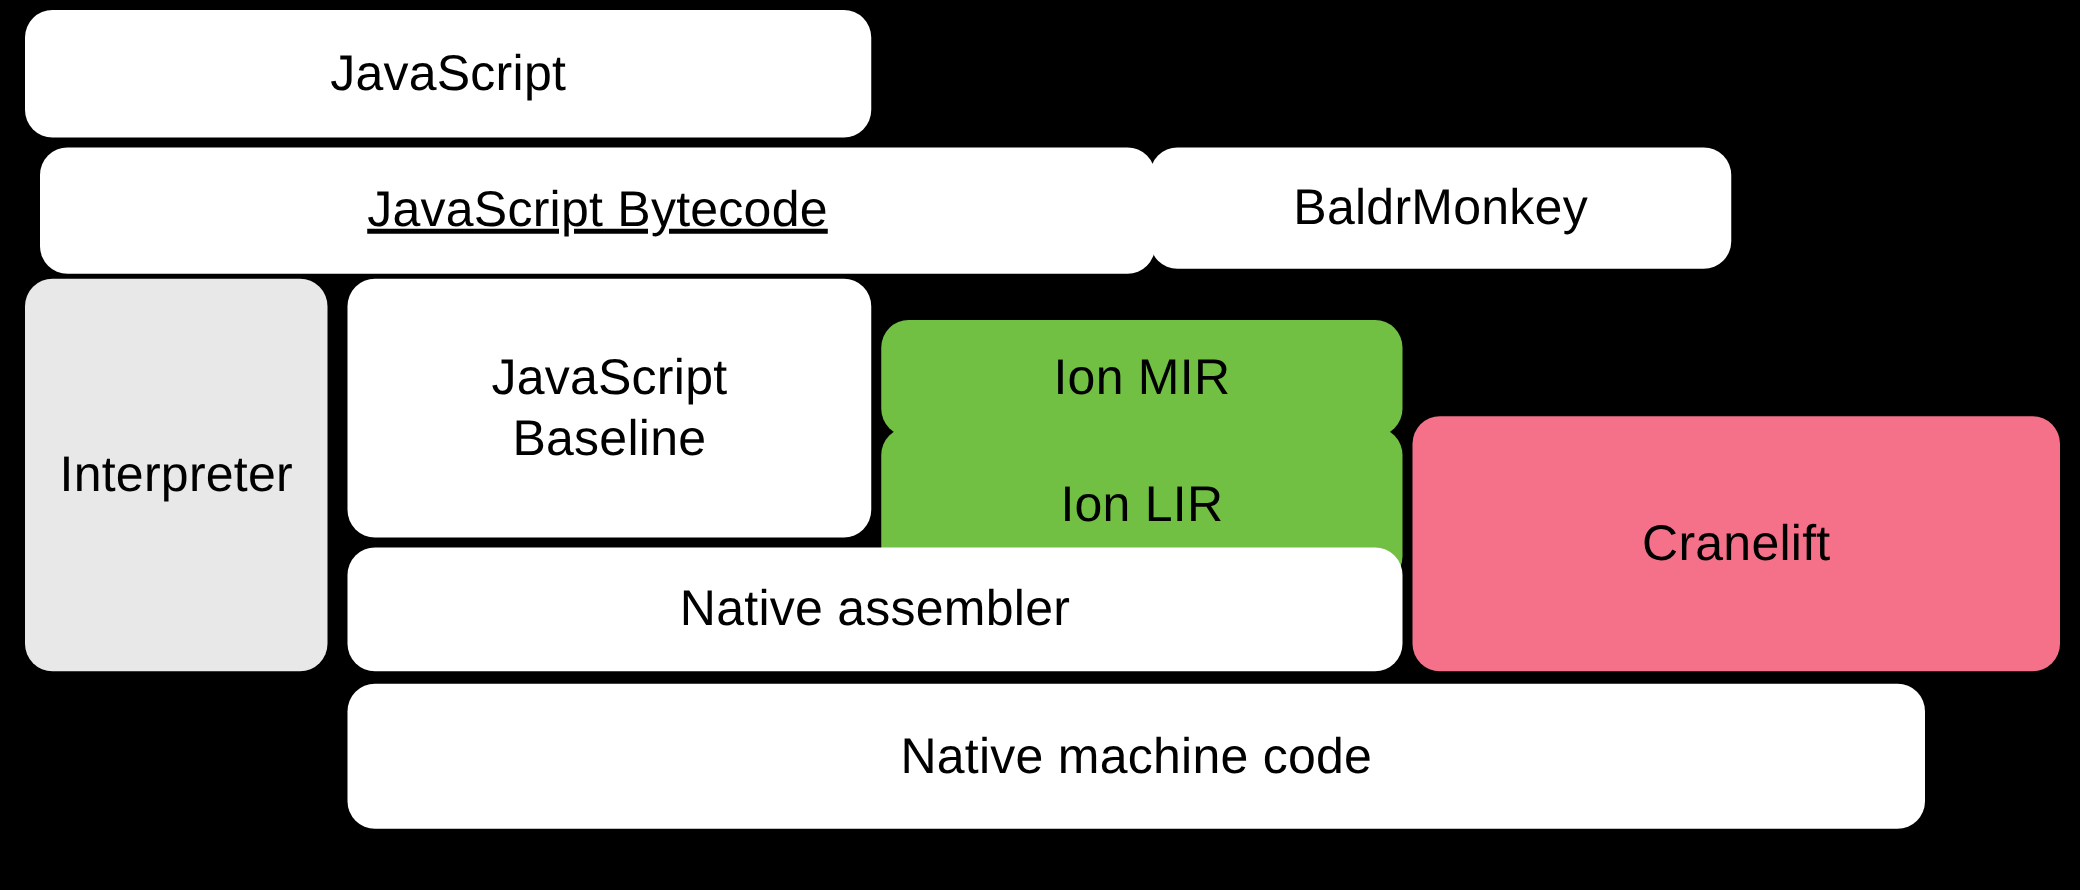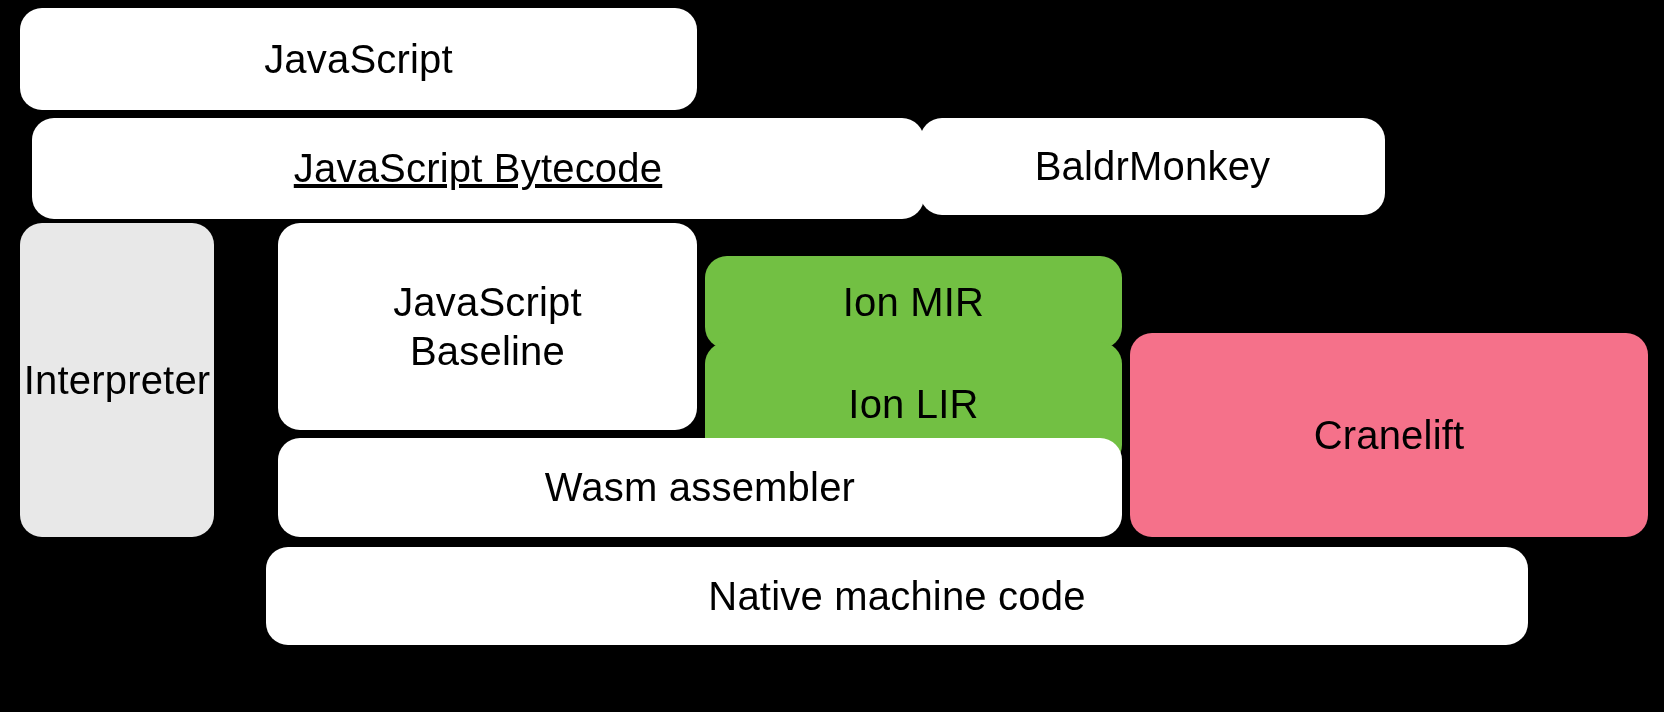--- a/index.html
+++ b/index.html
@@ -42,28 +42,28 @@
 <div id="stage">
 
   <div class="node fill-white" style="left:20px; top:8px; width:677px; height:102px;">JavaScript</div>
 
 
 
   <div class="node fill-white" style="left:32px; top:118px; width:892px; height:101px;text-decoration:underline;">JavaScript Bytecode</div>
 
   <div class="node fill-white" style="left:920px; top:118px; width:465px; height:97px;text-align:center;">BaldrMonkey</div>
 
-  <div class="node fill-gray" style="left:20px; top:223px; width:194px; height:314px;">Interpreter</div>
+  <div class="node fill-gray" style="left:20px; top:223px; width:242px; height:314px;">Interpreter</div>
 
   <div class="node fill-white" style="left:278px; top:223px; width:419px; height:207px;">JavaScript
 Baseline</div>
 
   <div class="node fill-green" style="left:705px; top:232px; width:417px; height:93px;margin-top:24px;">Ion MIR</div>
 
   <div class="node fill-green" style="left:705px; top:342px; width:417px; height:125px;">Ion LIR</div>
 
-  <div class="node fill-white" style="left:278px; top:438px; width:844px; height:99px;">Wasm assembler</div>
+  <div class="node fill-white" style="left:278px; top:438px; width:844px; height:99px;">Native assembler</div>
 
   <div class="node fill-pink" style="left:1130px; top:333px; width:518px; height:204px;">Cranelift</div>
 
-  <div class="node fill-white" style="left:266px; top:547px; width:1262px; height:98px;">Native machine code</div>
+  <div class="node fill-white" style="left:278px; top:547px; width:1262px; height:116px;">Native machine code</div>
 
 </div>
 
 </body></html>

